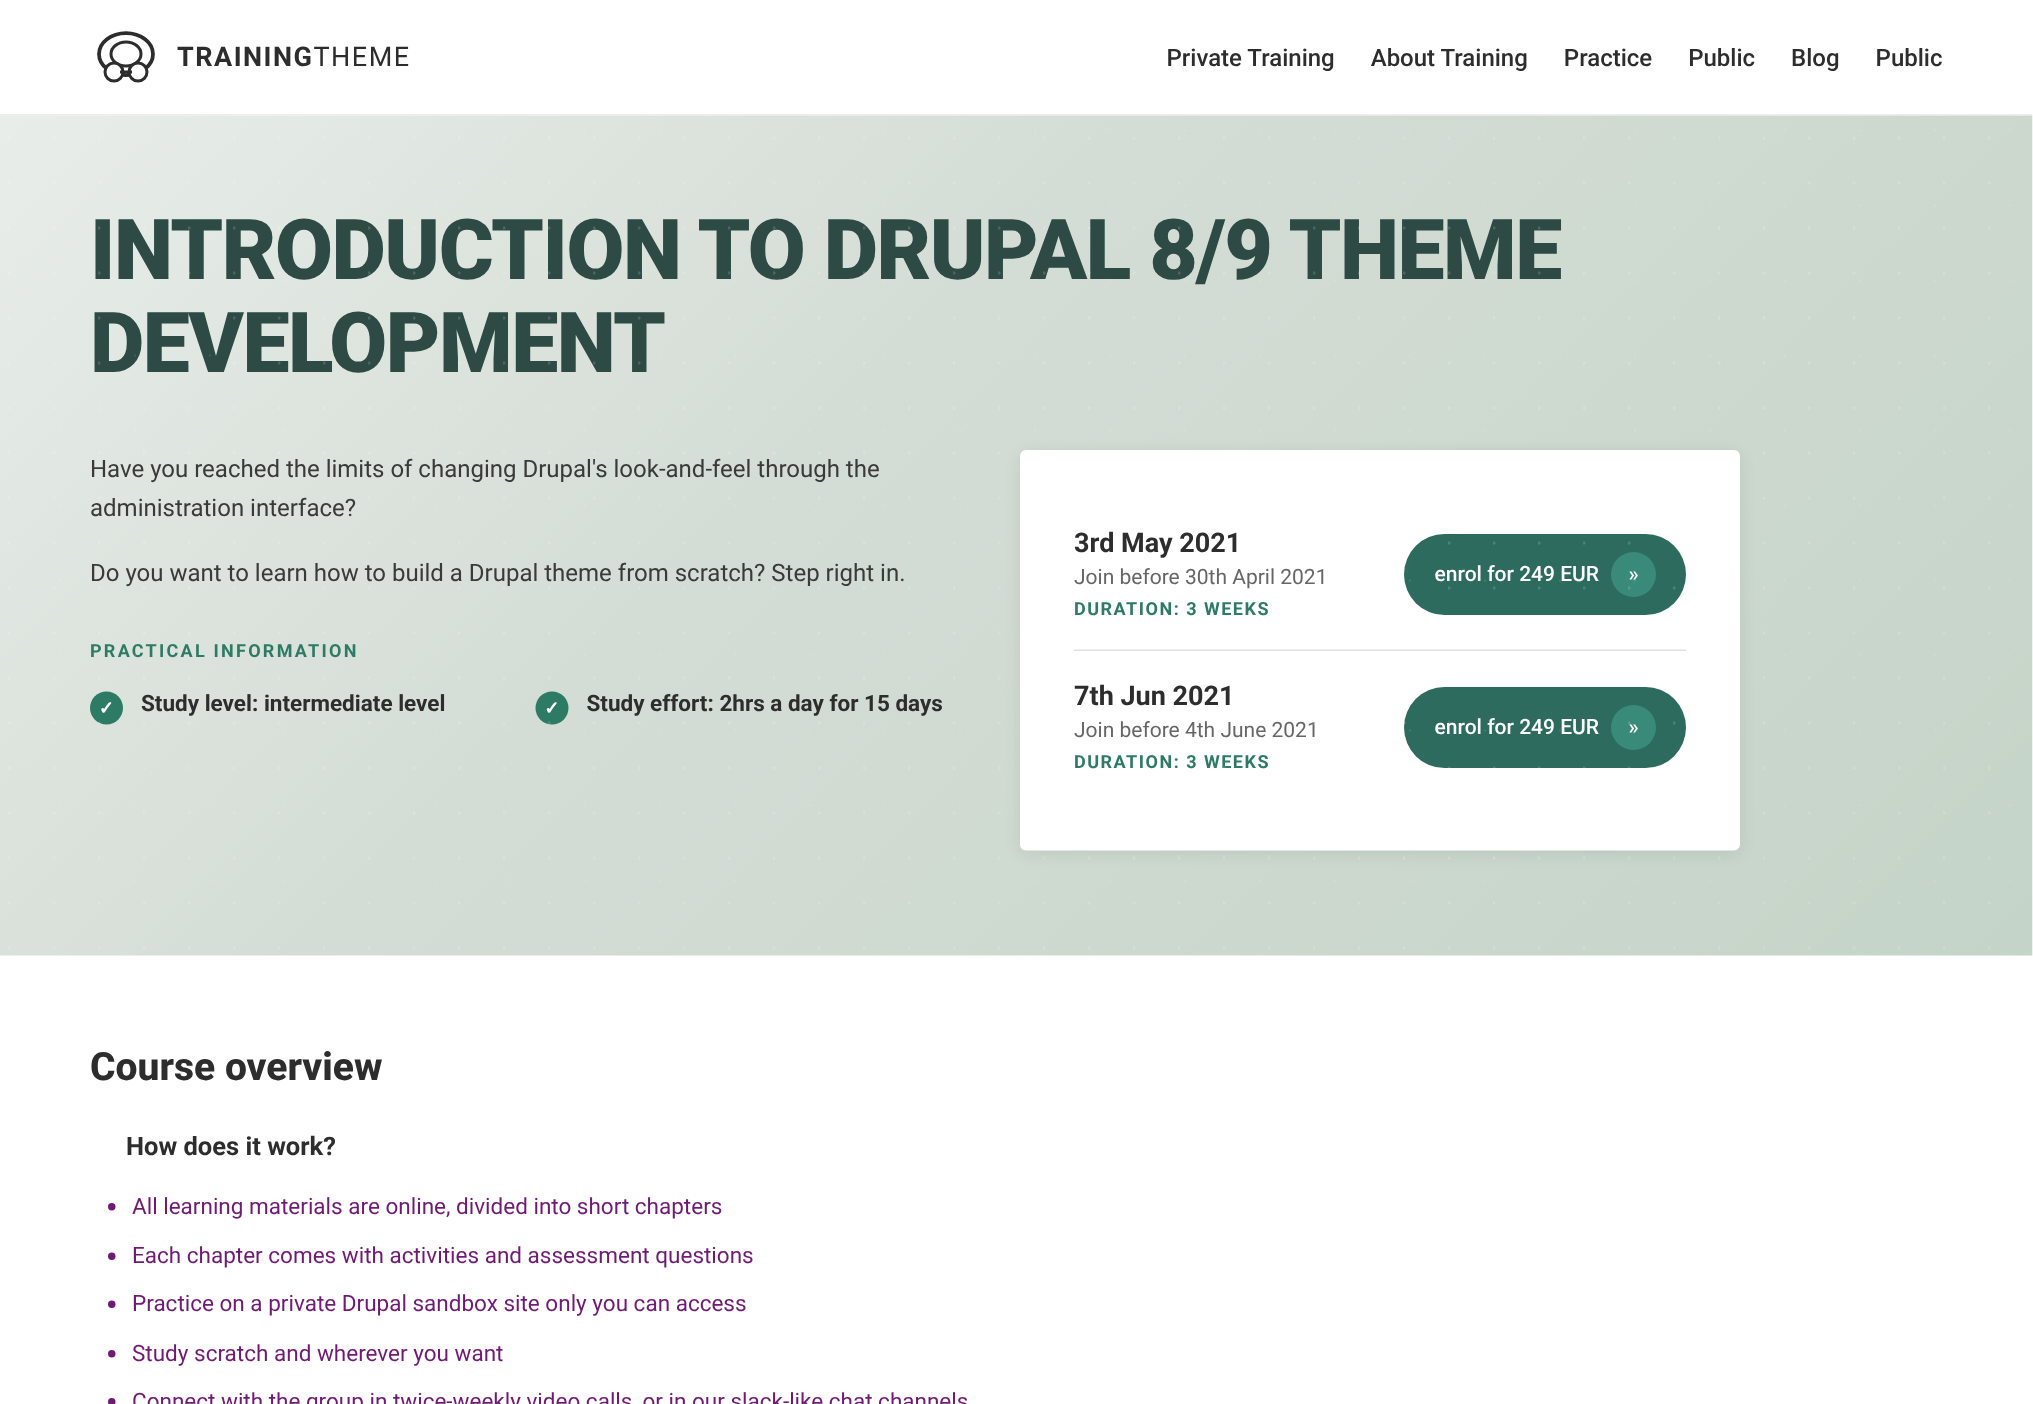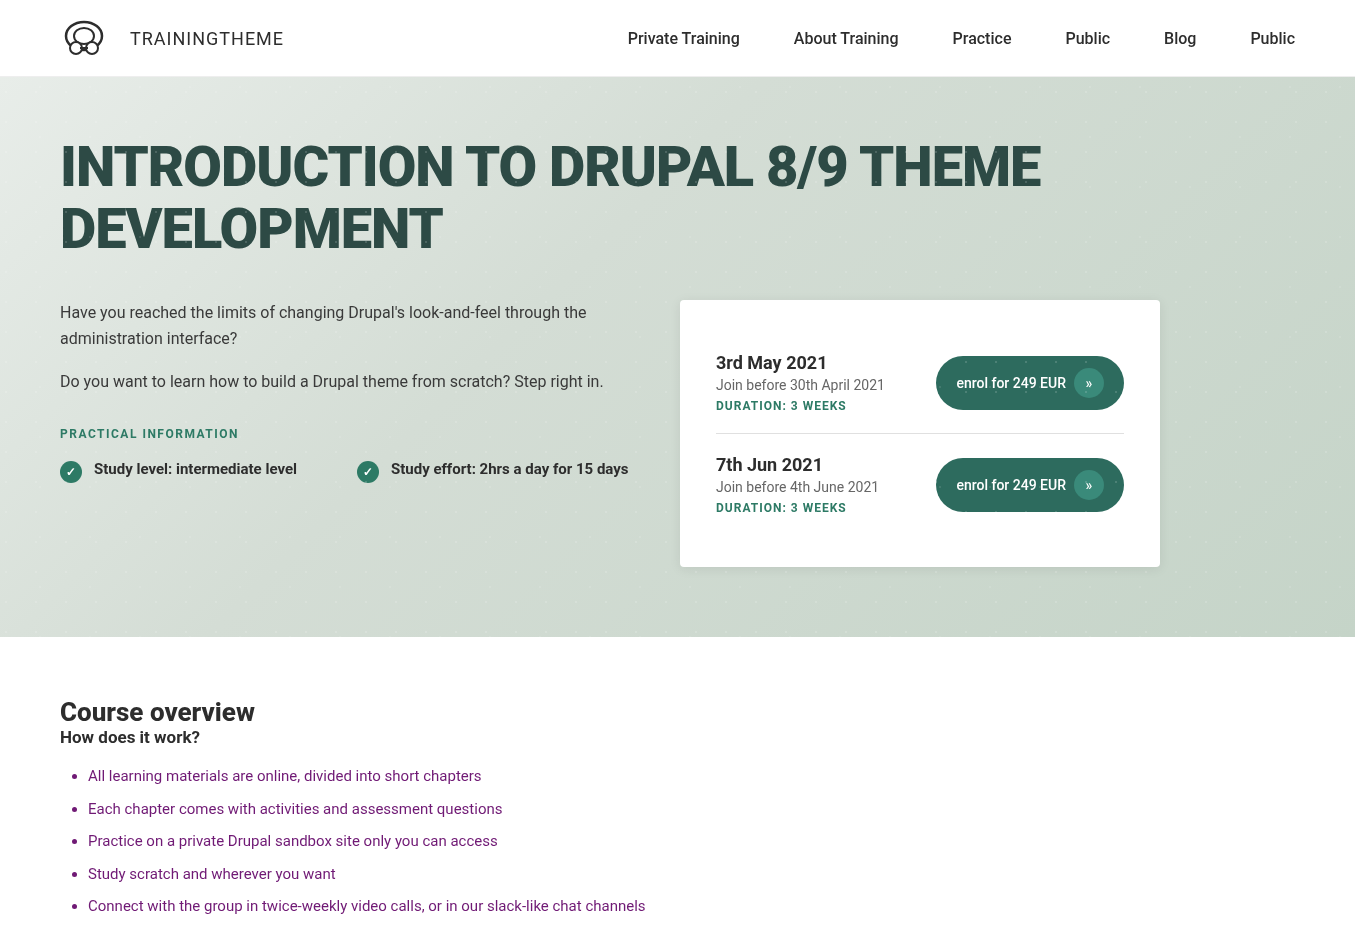--- a/index.html
+++ b/index.html
@@ -37,27 +37,26 @@
     }
 
     .logo-text {
       font-size: 18px;
       font-weight: 400;
       color: #2d2d2d;
       letter-spacing: 1px;
     }
 
     .logo-text strong {
-      font-weight: 400;
-      margin-left: 12px;
+      font-weight: 700;
     }
 
     nav {
       display: flex;
-      gap: 54px;
+      gap: 24px;
       align-items: center;
     }
 
     nav a {
       text-decoration: none;
       color: #2d2d2d;
       font-size: 16px;
       font-weight: 500;
     }
 
@@ -244,27 +243,29 @@
     
     .main-content {
       padding: 60px 60px;
       max-width: 900px;
     }
 
     .section-title {
       font-size: 26px;
       font-weight: 800;
       color: #2d2d2d;
+      margin-bottom: 28px;
     }
 
     .subsection-title {
       font-size: 17px;
       font-weight: 700;
       color: #2d2d2d;
       margin-bottom: 18px;
+      margin-left: 24px;
     }
 
     .bullet-list {
       list-style: disc;
       padding-left: 28px;
       display: flex;
       flex-direction: column;
       gap: 10px;
     }
 

